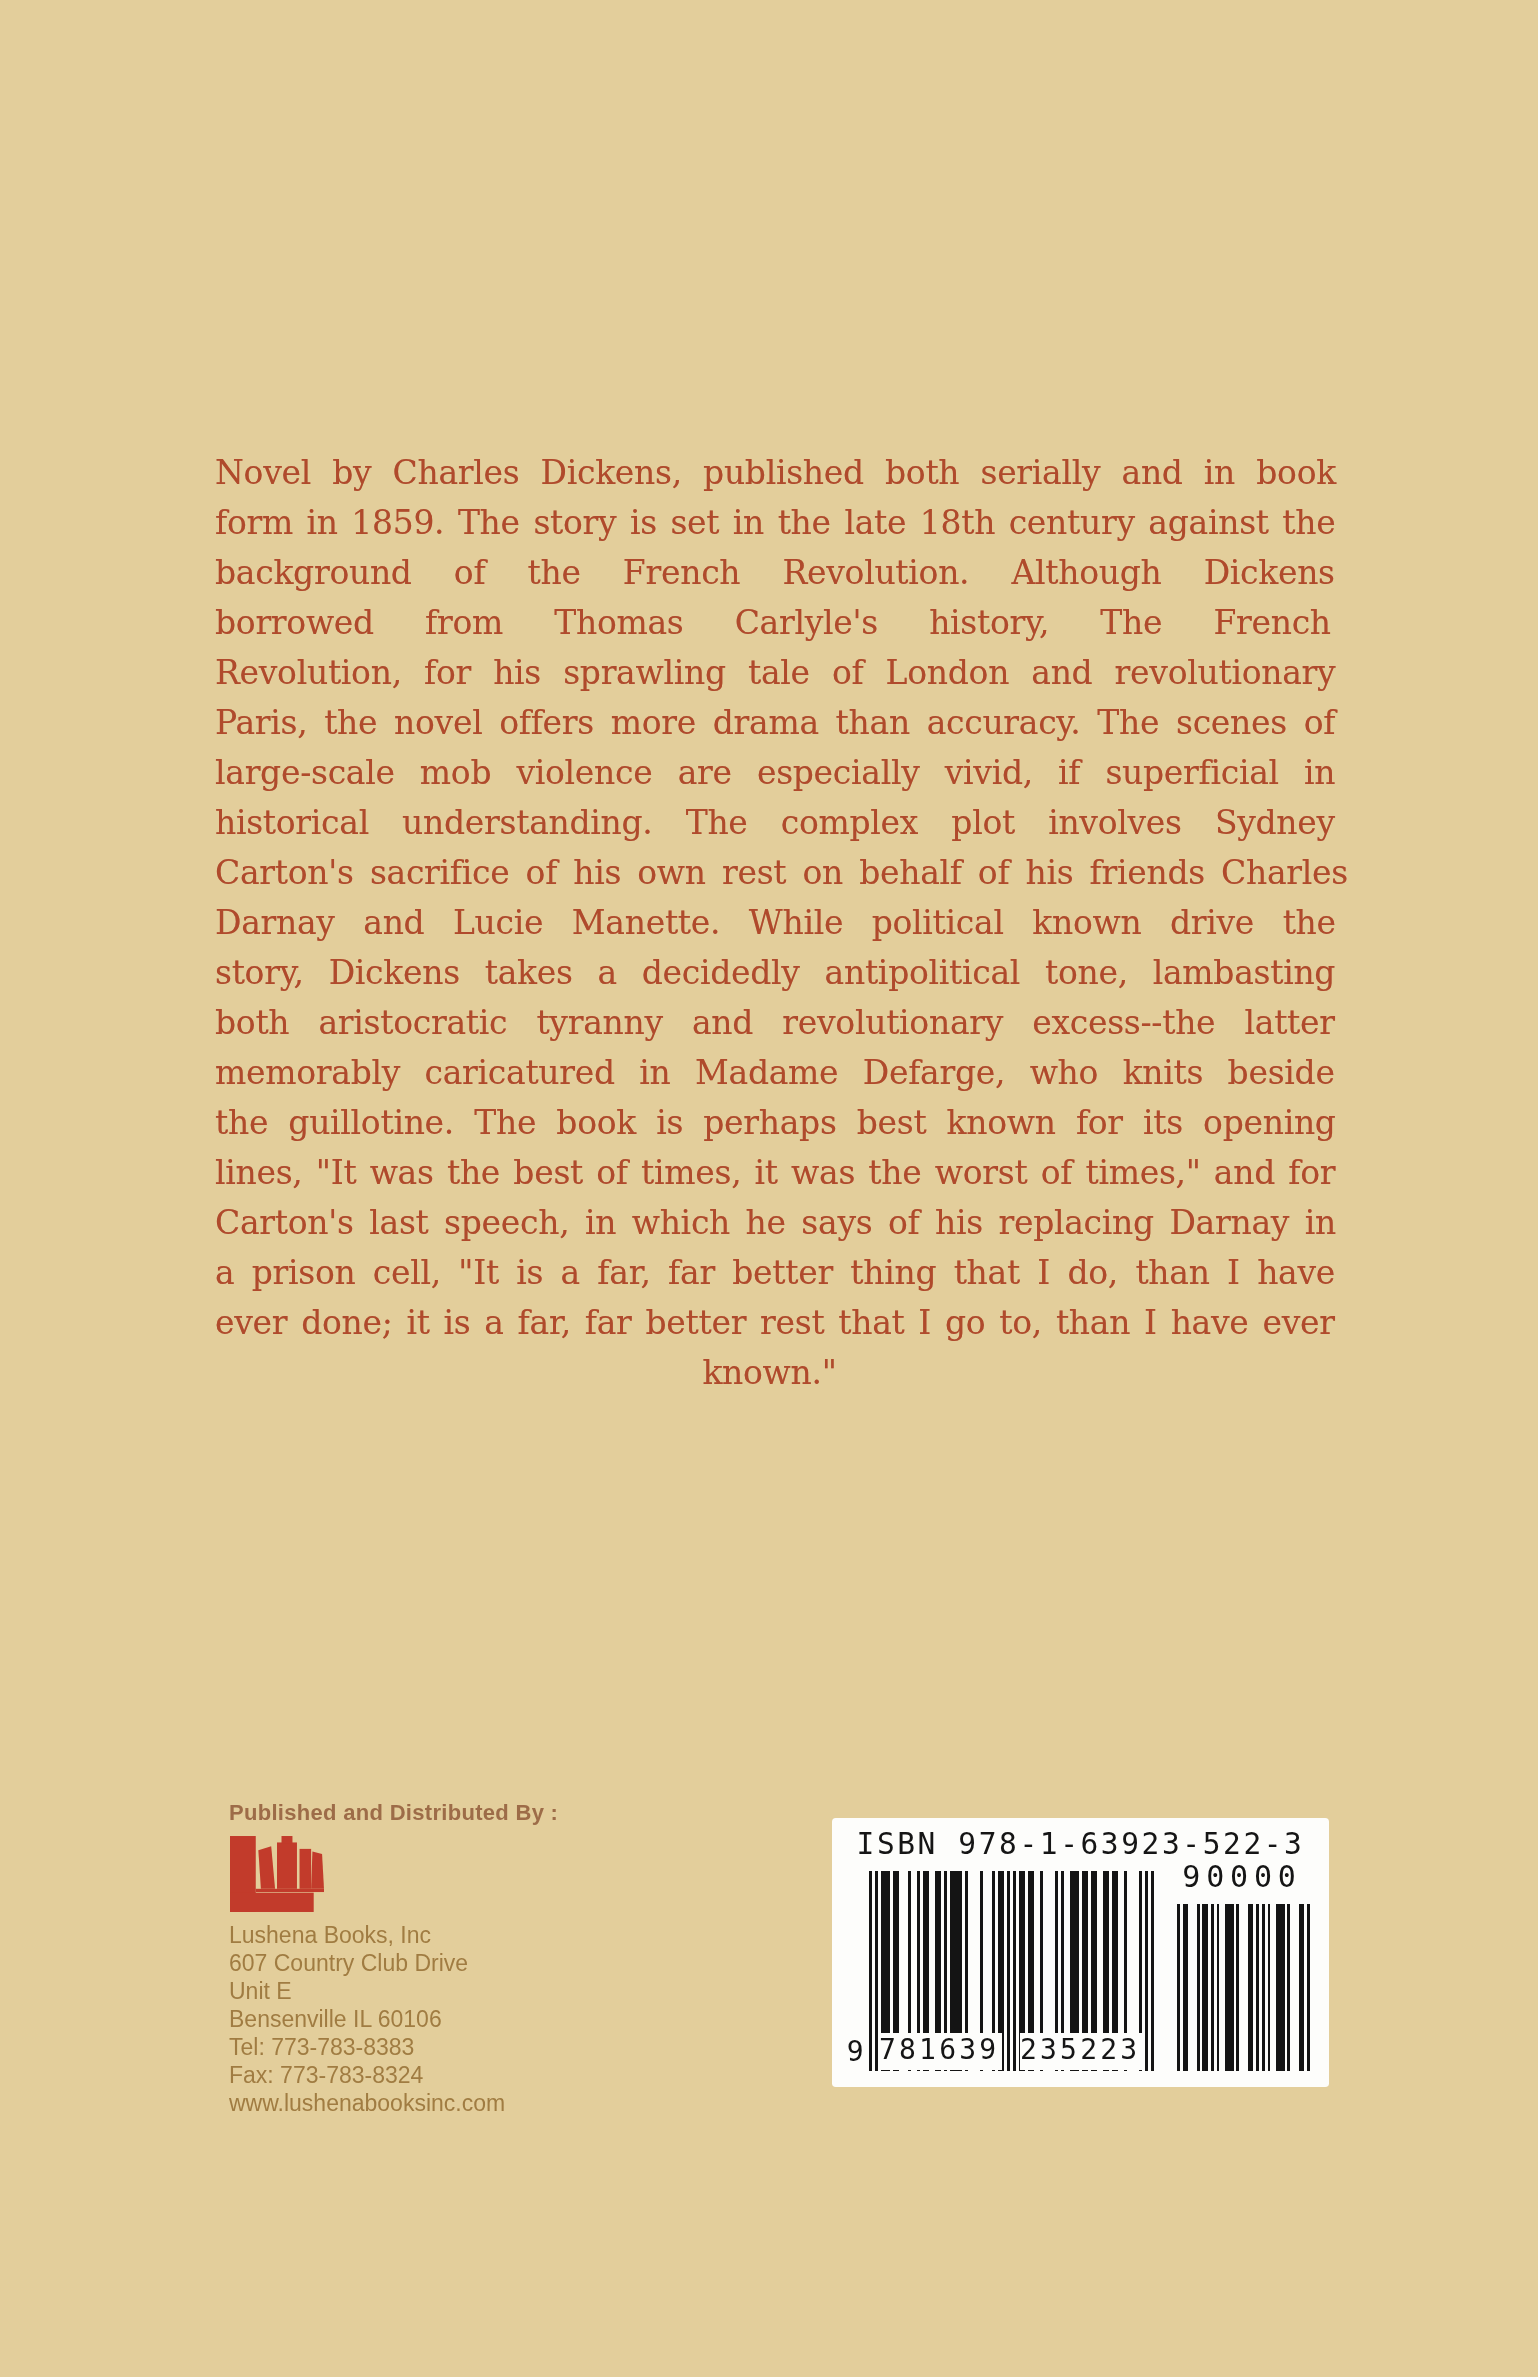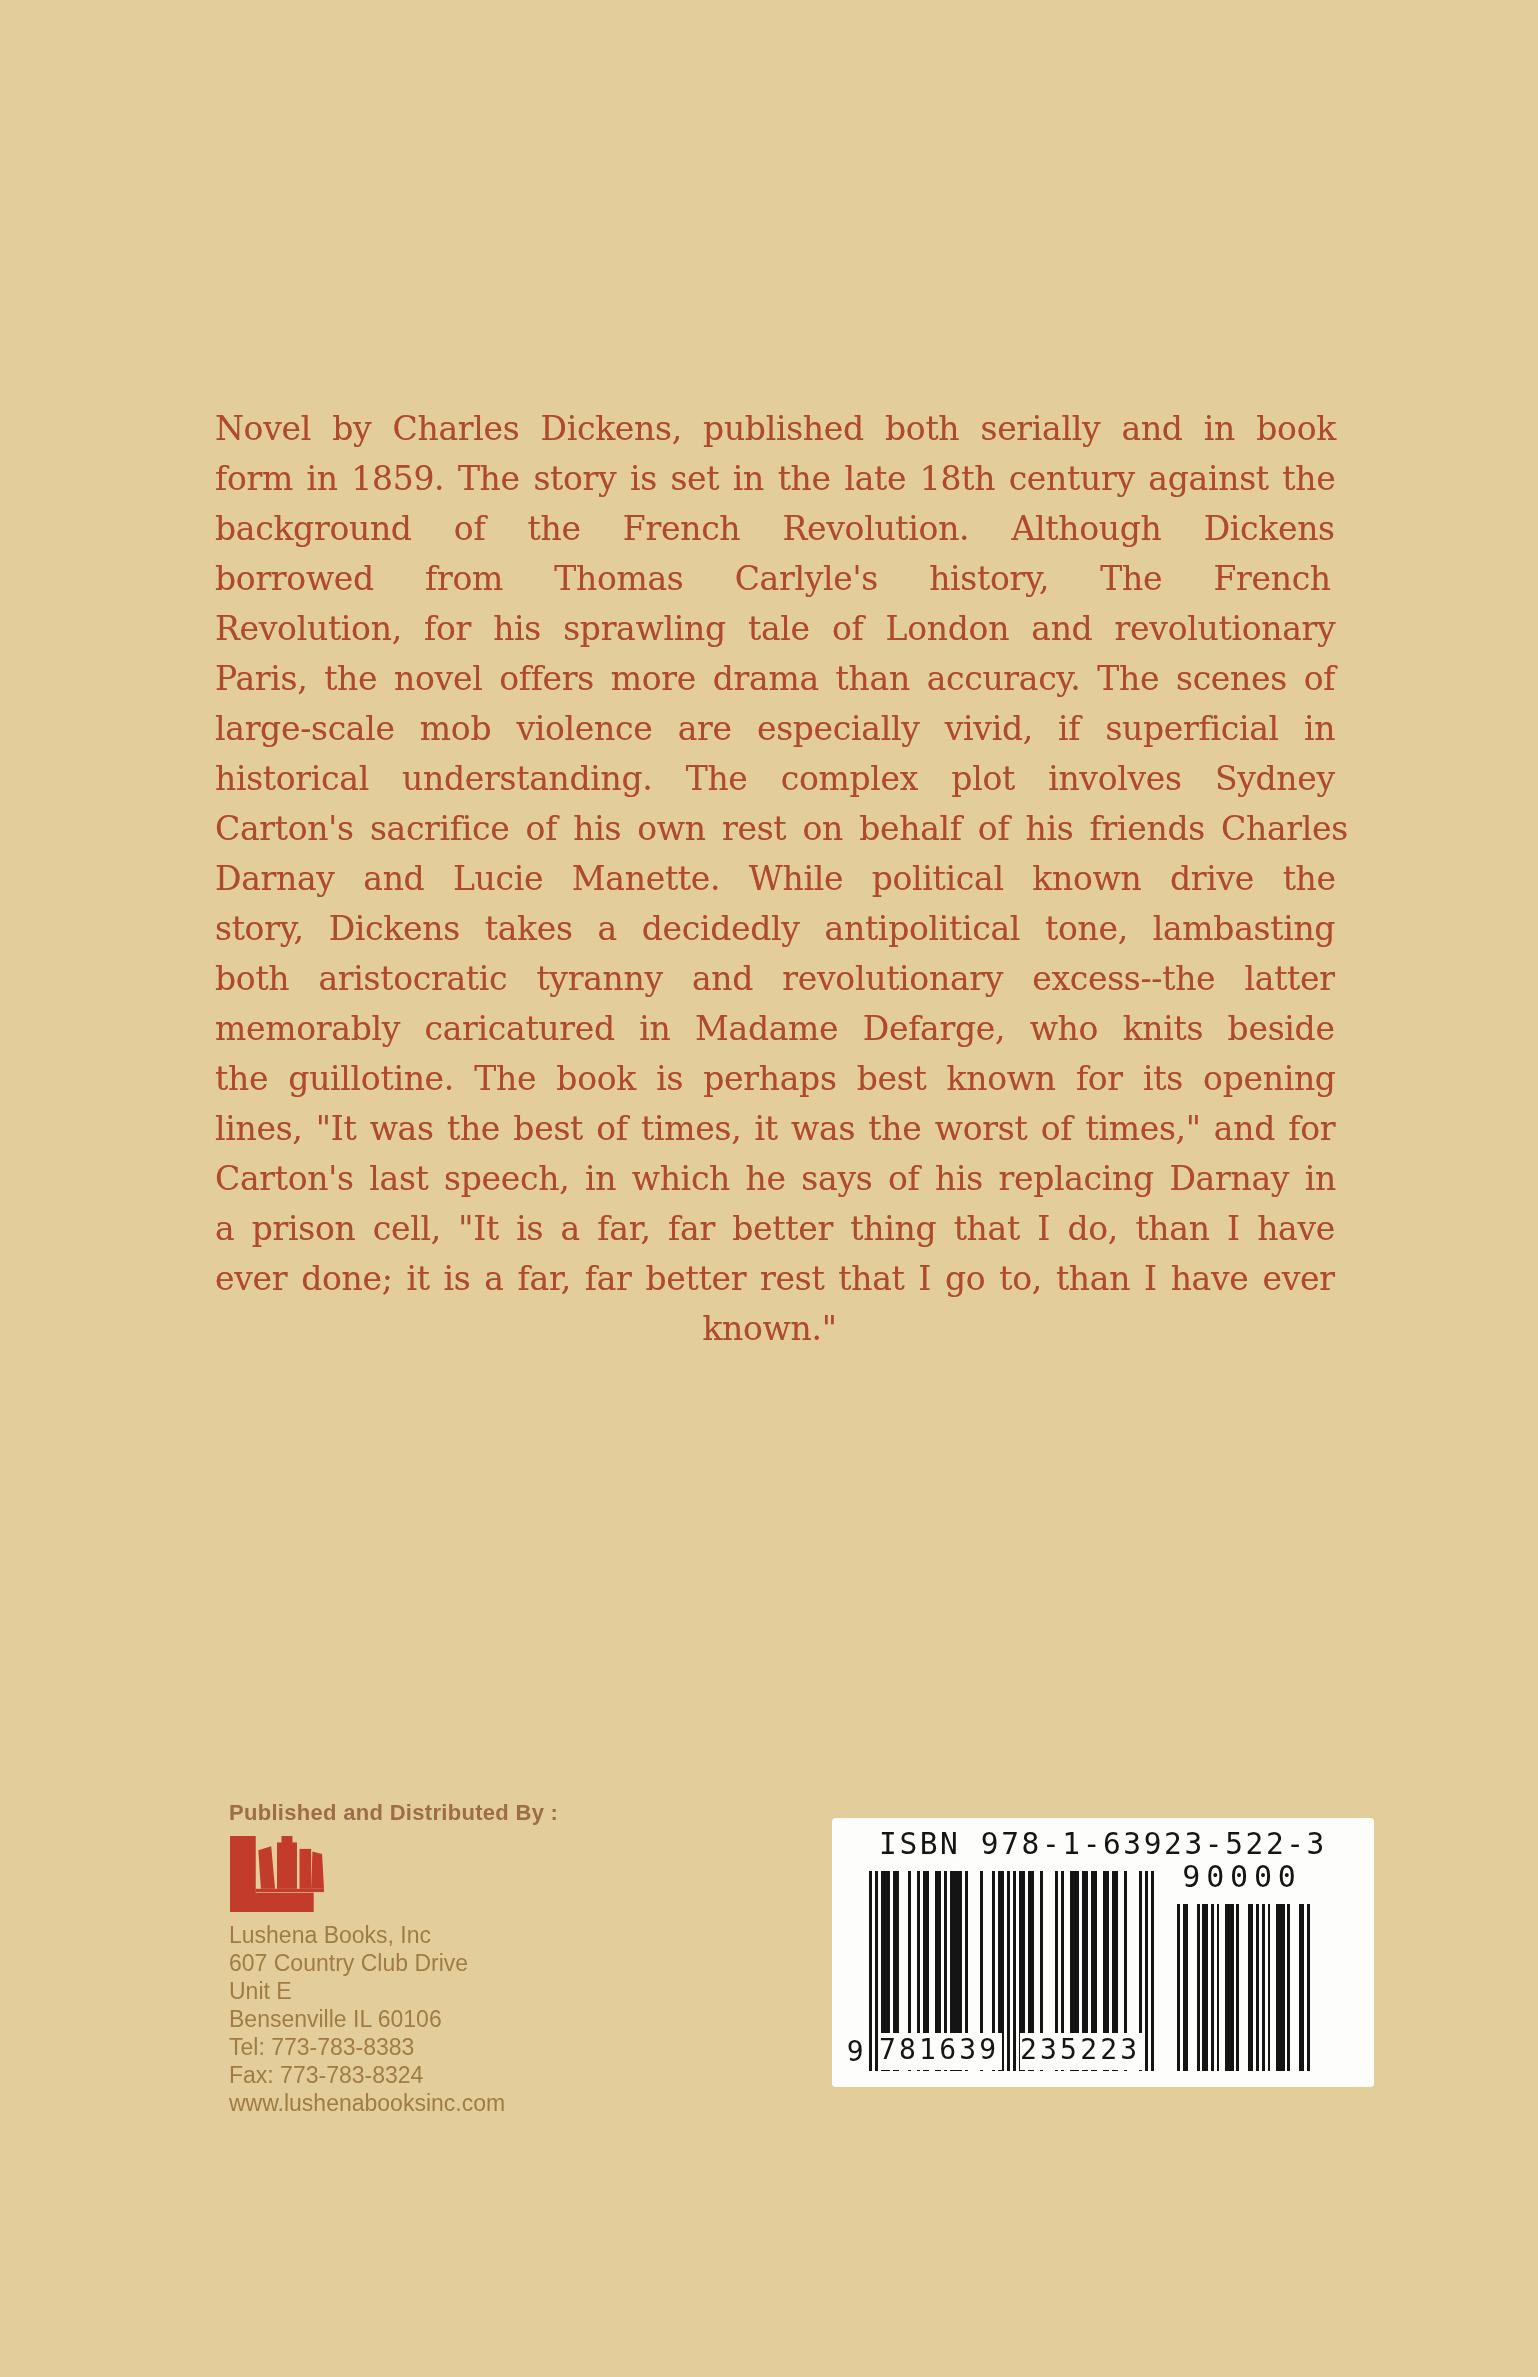--- a/index.html
+++ b/index.html
@@ -13,35 +13,35 @@
   
   .blurb{
     position:absolute;left:215px;top:404px;width:1109px;
     font-family:"DejaVu Serif",serif;
     font-size:33px;line-height:50px;
     letter-spacing:-0.3px;
     color:#b04a2c;
     text-shadow:0 0 0.6px rgba(140,40,20,0.30);
   }
   .blurb-line{height:50px;white-space:nowrap;}
-  .blurb-line>span{display:inline-block;white-space:nowrap;}
+  .blurb-line>span{display:inline-block;white-space:nowrap;margin-top:44px;}
   .blurb-line.last{text-align:center;}
   
   .publisher{position:absolute;left:229px;top:1800px;width:577px;}
   .pub-heading{
     font-size:22px;font-weight:700;color:#9d6c48;letter-spacing:0.3px;
   }
   .pub-logo{display:block;margin:10.3px 0 0 1.3px;width:94px;height:76px;}
   .pub-address{
     margin-top:9px;
     font-size:23px;line-height:28px;font-weight:400;color:#a07c42;
   }
   
   .barcode-box{
-    position:absolute;left:832px;top:1818px;width:542px;height:269px;
+    position:absolute;left:832px;top:1818px;width:497px;height:269px;
     background:#fdfdfb;border-radius:3.8px;
     color:#151515;
     font-family:"DejaVu Sans Mono",monospace;
   }
   .isbn-label{
     position:absolute;top:9px;left:0;right:0;text-align:center;
     font-size:29.5px;letter-spacing:2.6px;white-space:nowrap;
   }
   .main-barcode{position:absolute;left:37px;top:53px;width:285px;height:200px;}
   .main-barcode rect,.supp-barcode rect{fill:#141414;}

